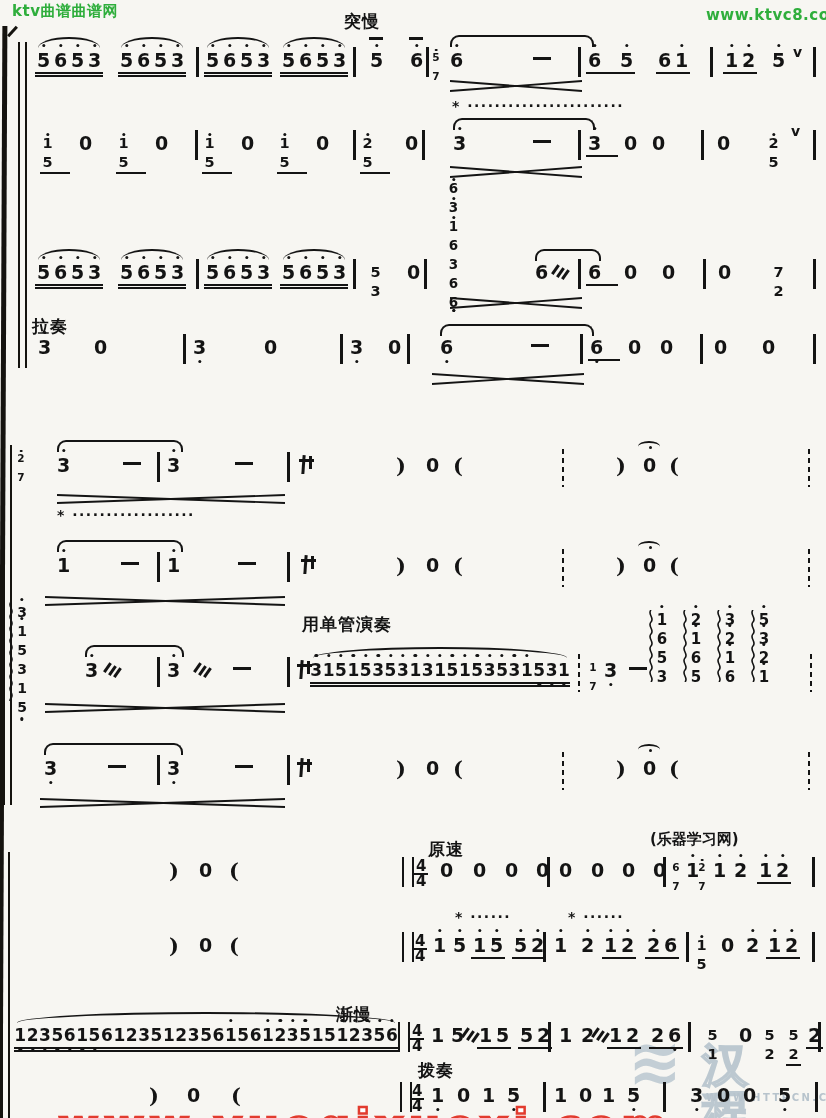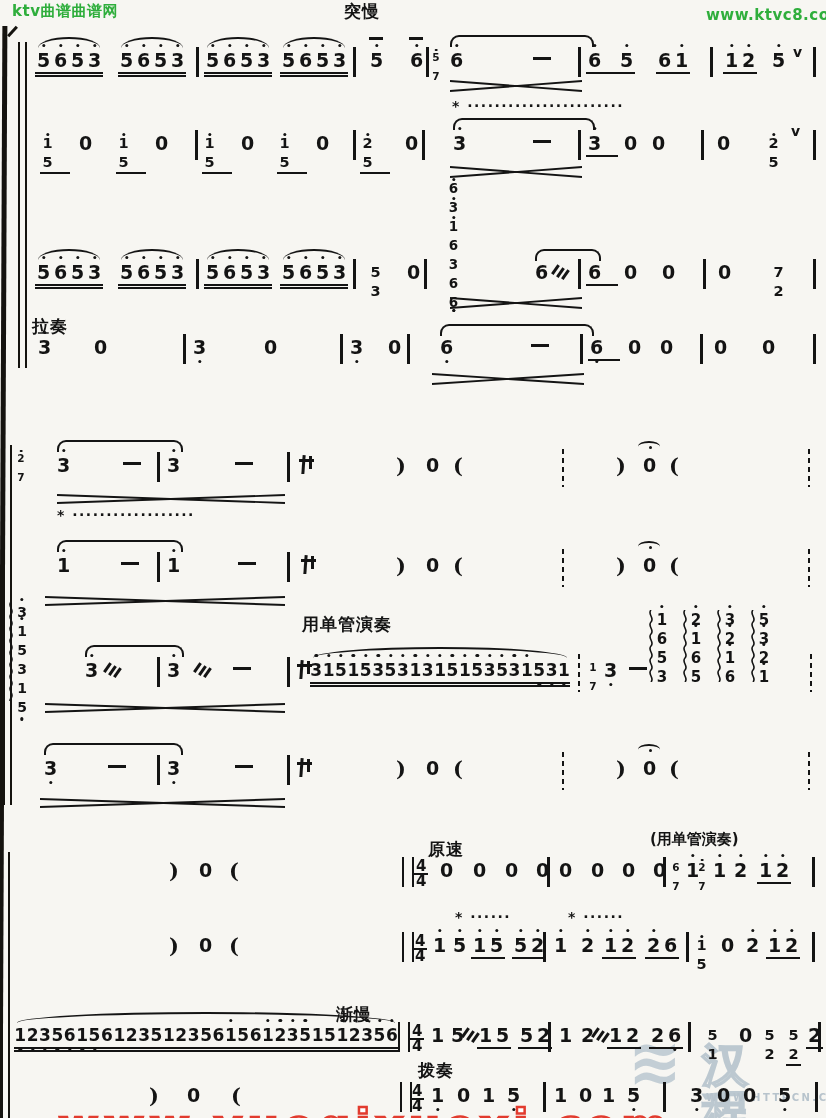--- a/index.html
+++ b/index.html
@@ -510,21 +510,21 @@
       <span class="tok" style="left: 600px; top: 1085px;"><span class="n">1</span></span>
       <span class="tok" style="left: 625px; top: 1085px;"><span class="n">5<i class="db"></i></span></span>
       <span class="tok" style="left: 663px; top: 1085px;"><span class="bar" style="display: inline-block;"></span></span>
       <span class="tok" style="left: 688px; top: 1085px;"><span class="n">3<i class="db"></i></span></span>
       <span class="tok" style="left: 715px; top: 1085px;"><span class="n">0</span></span>
       <span class="tok" style="left: 741px; top: 1085px;"><span class="n">0</span></span>
       <span class="tok" style="left: 776px; top: 1085px;"><span class="n">5<i class="db"></i></span></span>
       <span class="tok" style="left: 815px; top: 1085px;"><span class="bar" style="display: inline-block;"></span></span>
     </div>
   <div id="labels">
-      <span class="label-zh" style="left: 344px; top: 0; text-align: center;">突慢</span>
+      <span class="label-zh" style="left: 344px; top: 10px; text-align: center;">突慢</span>
       <span class="label-zh" style="left: 32px; top: 315px;">拉奏</span>
       <span class="label-zh" style="left: 302px; top: 613px;">用单管演奏</span>
       <span class="label-zh" style="left: 428px; top: 838px;">原速</span>
-      <span class="label-zh med" style="left: 650px; top: 830px;">(用单管演奏)</span>
+      <span class="label-zh med" style="left: 650px; top: 830px;">(乐器学习网)</span>
       <span class="label-zh" style="left: 336px; top: 1003px;">渐慢</span>
       <span class="label-zh" style="left: 418px; top: 1059px;">拨奏</span>
     </div>
 </div>
 
 </body></html>

